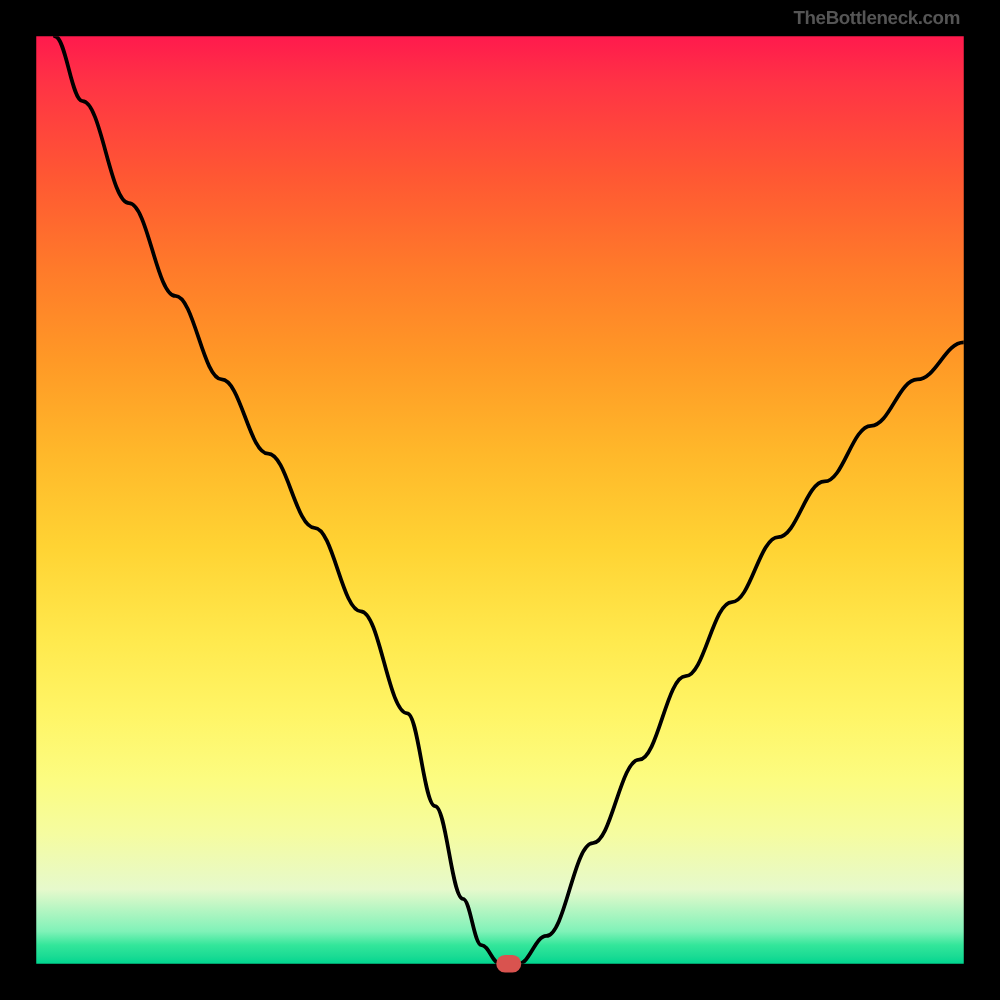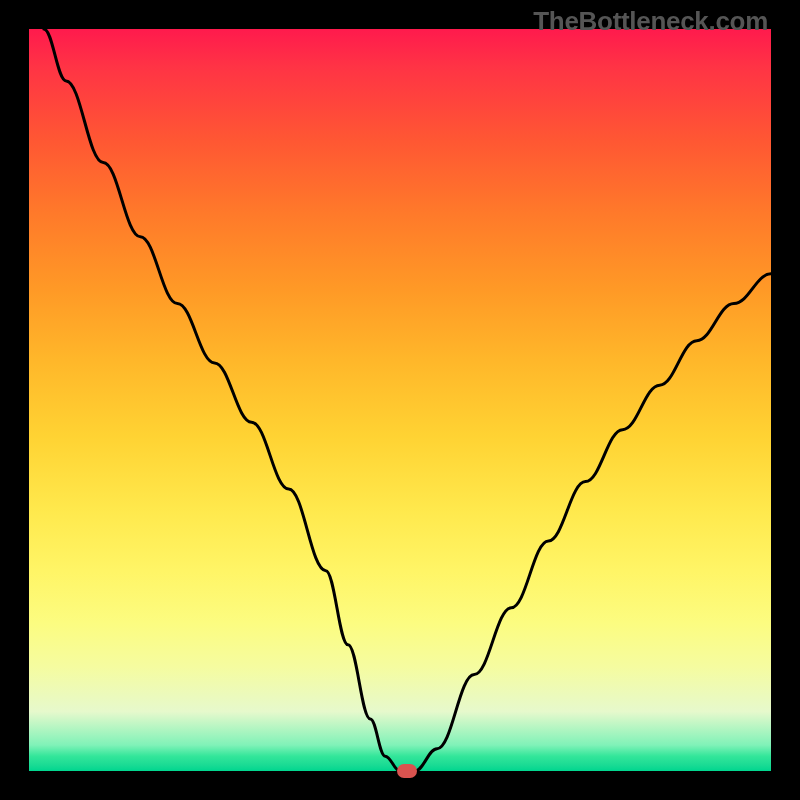--- a/index.html
+++ b/index.html
@@ -31,21 +31,21 @@
       #e6f9cc 92%,
       #80f2b8 96.5%,
       #33e69a 98%,
       #1adb94 99.2%,
       #00d68f 100%);
   }
   .attribution {
     position: absolute;
     top: 6px;
     right: 32px;
-    font-size: 26px;
+    font-size: 15px;
     font-weight: bold;
     color: #555;
     z-index: 3;
     letter-spacing: -0.3px;
   }
   .curve-svg {
     position: absolute;
     left: 29px;
     top: 29px;
     width: 742px;

